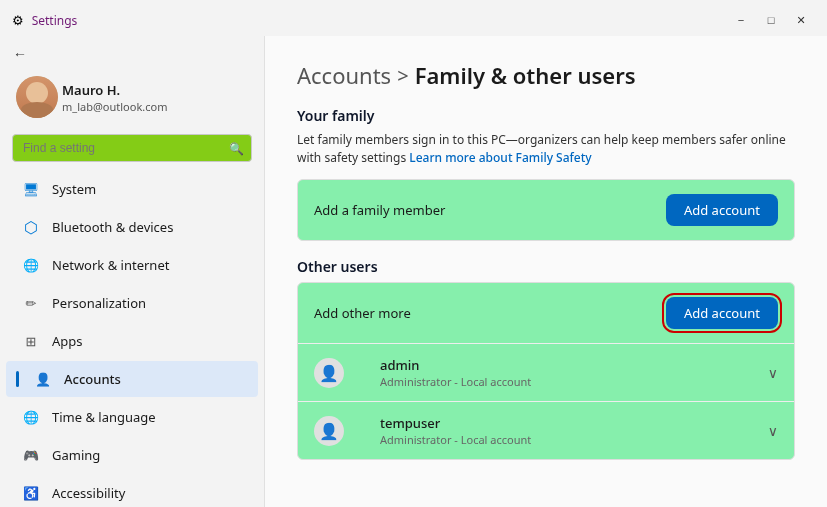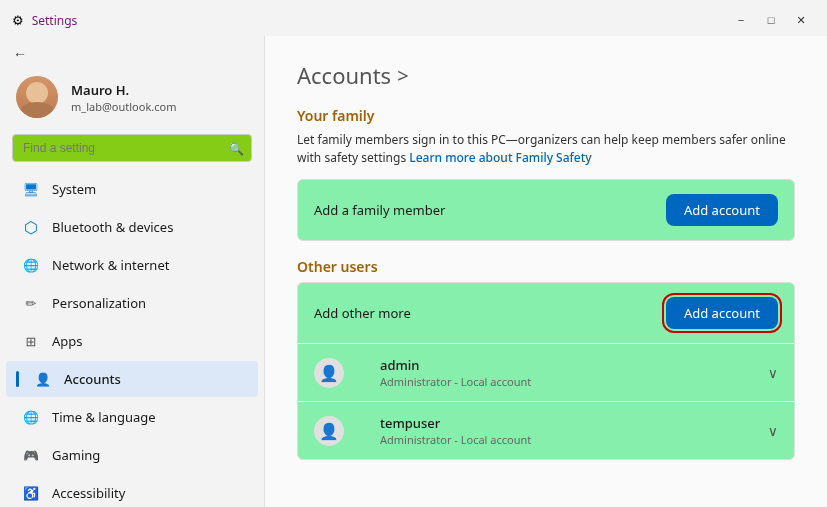--- a/index.html
+++ b/index.html
@@ -69,21 +69,21 @@
       background: #f3f3f3;
       display: flex;
       flex-direction: column;
       padding: 0 0 8px 0;
       border-right: 1px solid #e0e0e0;
       overflow-y: auto;
     }
     .user-section {
       display: flex;
       align-items: center;
-      gap: 13px;
+      gap: 4px;
       padding: 12px 16px 16px 16px;
     }
     .avatar {
       width: 42px;
       height: 42px;
       border-radius: 50%;
       background: #c8a882;
       display: flex;
       align-items: center;
       justify-content: center;
@@ -204,21 +204,21 @@
       color: #555;
     }
     .breadcrumb-current {
       font-size: 22px;
       color: #1a1a1a;
       font-weight: 600;
     }
     .section-title {
       font-size: 14px;
       font-weight: 600;
-      color: #a16207;
+      color: #0f172a;
       margin-bottom: 6px;
     }
     .section-desc {
       font-size: 12px;
       color: #333;
       margin-bottom: 12px;
       line-height: 1.5;
     }
     .learn-more {
       color: #0067c0;
@@ -367,20 +367,21 @@
       <span class="nav-icon" style="color:#555;">♿</span>
       <span>Accessibility</span>
     </div>
   </div>
 
   <div class="main-content">
 
     <div class="breadcrumb">
       <span class="breadcrumb-parent">Accounts</span>
       <span class="breadcrumb-sep">&gt;</span>
+      <span class="breadcrumb-current">Family &amp; other users</span>
     </div>
 
     <div class="section-title">Your family</div>
     <div class="section-desc">
       <span>Let family members sign in to this PC—organizers can help keep members safer online with safety settings</span>
       <span> </span>
       <a class="learn-more">Learn more about Family Safety</a>
     </div>
 
     <div class="card">

